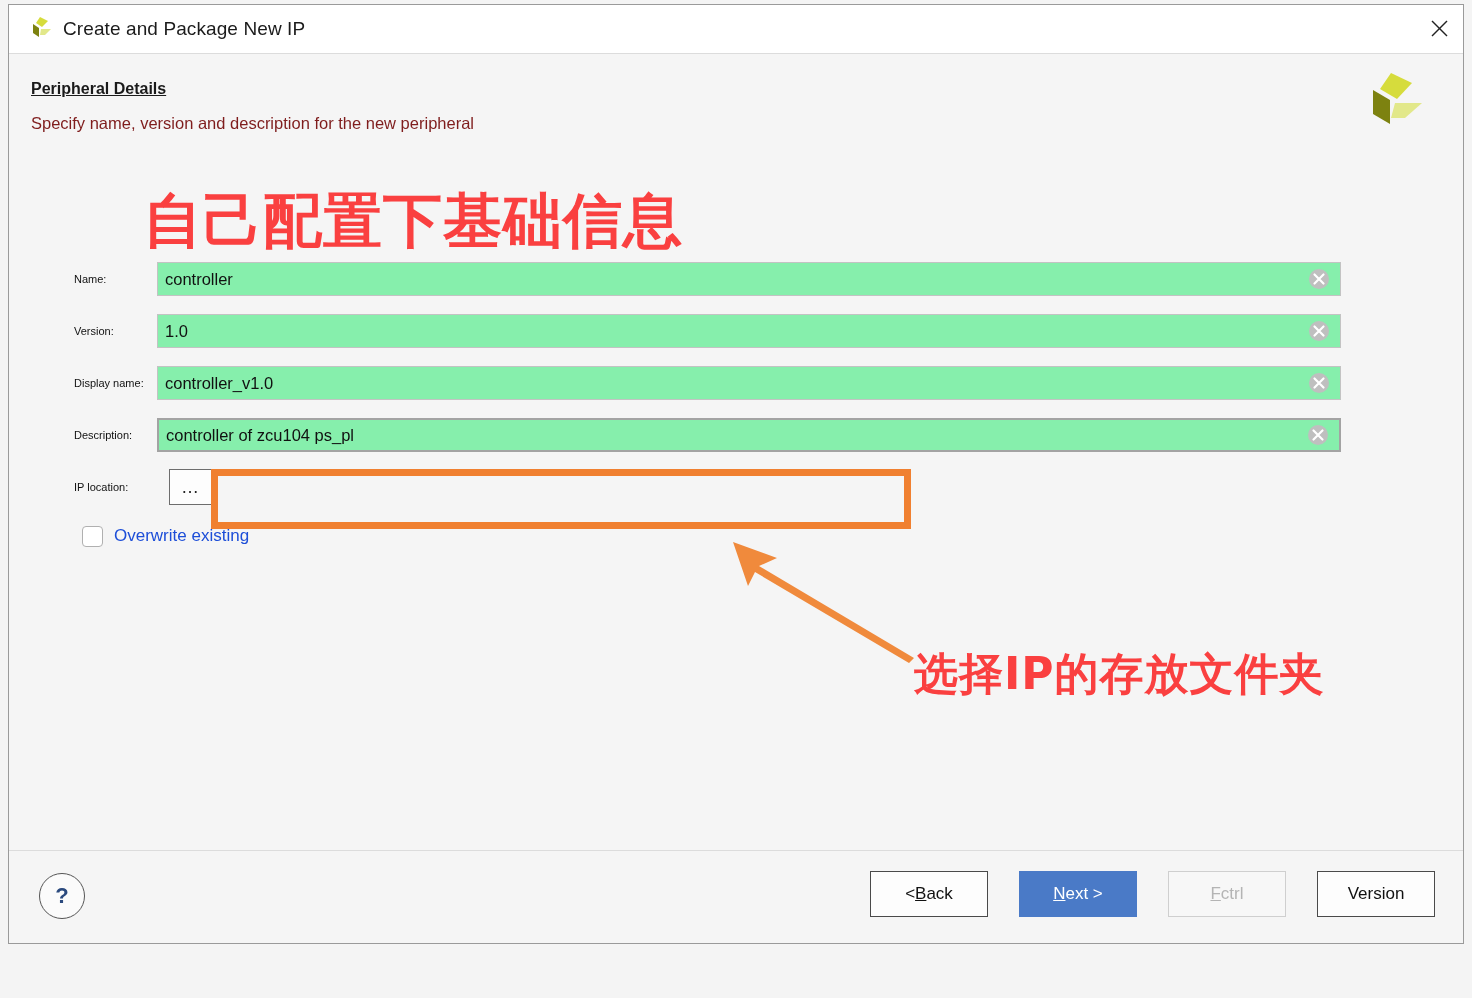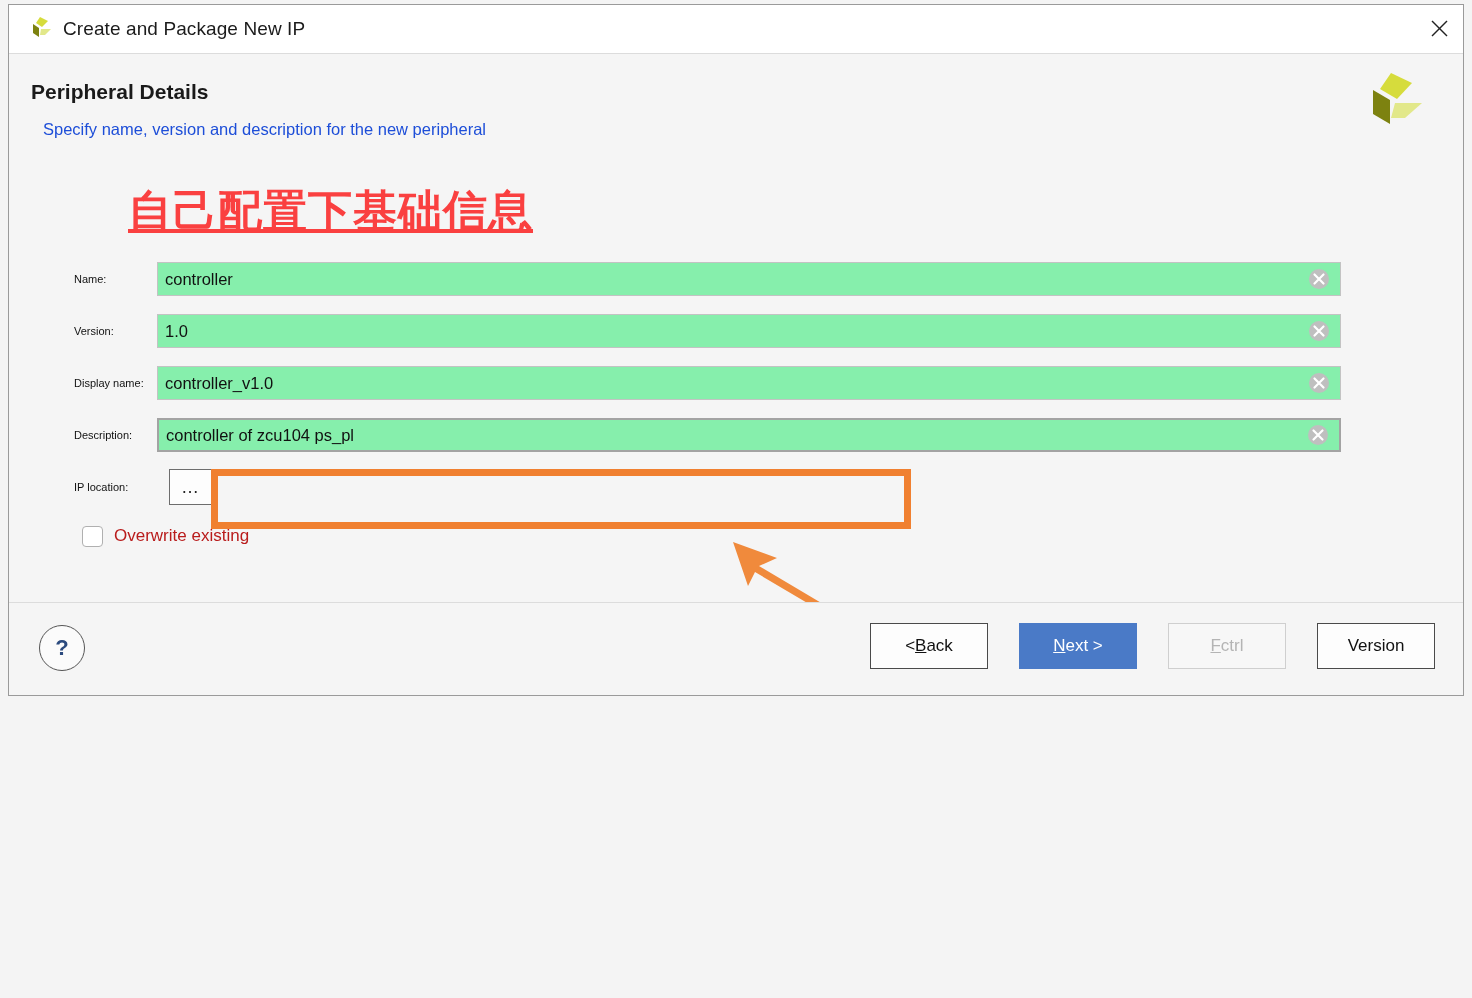--- a/index.html
+++ b/index.html
@@ -4,21 +4,21 @@
 <style>
   html,body{margin:0;padding:0;}
   body{
     width:1472px;height:998px;
     background:#f4f4f4;
     font-family:"Liberation Sans","DejaVu Sans",sans-serif;
     overflow:hidden;
     position:relative;
   }
   .dialog{
-    position:absolute;left:8px;top:4px;width:1456px;height:692px;
+    position:absolute;left:8px;top:4px;width:1456px;height:940px;
     background:#f5f5f5;
     border:1px solid #9a9a9a;
     box-sizing:border-box;
     overflow:hidden;
   }
   
   .titlebar{
     height:48px;background:#ffffff;
     border-bottom:1px solid #dcdcdc;
     display:flex;align-items:center;
@@ -31,32 +31,32 @@
   .close-btn{
     position:absolute;right:0;top:0;width:48px;height:47px;
     display:flex;align-items:center;justify-content:center;
     cursor:pointer;
   }
   .close-btn svg{display:block;}
   
   .header{
     position:relative;padding:26px 0 0 22px;height:96px;box-sizing:border-box;
   }
-  .page-title{font-size:21px;font-weight:bold;color:#1a1a1a;margin:0 0 16px 0;}
-  .page-sub{font-size:16.5px;color:#1d4ed8;margin:12px;}
+  .page-title{font-size:16px;font-weight:bold;color:#1a1a1a;margin:0 0 16px 0;text-decoration:underline;}
+  .page-sub{font-size:16.5px;color:#7f1d1d;margin:0;}
   .brand-logo{
     position:absolute;right:40px;top:18px;width:64px;height:58px;
   }
   
   .ann-red{
     position:absolute;color:#fa4040;font-weight:bold;
     font-family:"DejaVu Sans","Liberation Sans",sans-serif;
     white-space:nowrap;
   }
-  #ann-top{left:119px;top:177px;font-size:44px;letter-spacing:1px;text-decoration:underline;}
+  #ann-top{left:134px;top:177px;font-size:59px;letter-spacing:1px;}
   #ann-bottom{left:905px;top:640px;font-size:44px;letter-spacing:1px;}
   
   .form{position:absolute;left:0;top:248px;width:100%;}
   .row{display:flex;align-items:center;height:52px;position:relative;}
   .lbl{
     width:148px;padding-left:65px;box-sizing:border-box;
     font-size:11px;color:#111;flex:0 0 auto;
   }
   .field{
     position:relative;height:34px;background:#86efac;
@@ -82,21 +82,21 @@
     display:flex;align-items:center;justify-content:center;
     cursor:pointer;font-size:18px;color:#222;letter-spacing:2px;
     box-sizing:border-box;
   }
   
   .cbrow{display:flex;align-items:center;height:46px;padding-left:73px;}
   .cbox{
     width:21px;height:21px;border:1.6px solid #b0b0b0;border-radius:4px;
     background:#fff;box-sizing:border-box;cursor:pointer;flex:0 0 auto;
   }
-  .cblabel{font-size:17px;color:#b91c1c;margin-left:11px;}
+  .cblabel{font-size:17px;color:#1d4ed8;margin-left:11px;}
   
   .hl-box{
     position:absolute;left:202px;top:464px;width:700px;height:60px;
     border:7px solid #f08030;box-sizing:border-box;pointer-events:none;
   }
   .arrow-svg{position:absolute;left:720px;top:525px;pointer-events:none;}
   
   .footer{
     position:absolute;left:0;bottom:0;width:100%;height:92px;
     border-top:1px solid #dcdcdc;background:#f5f5f5;

